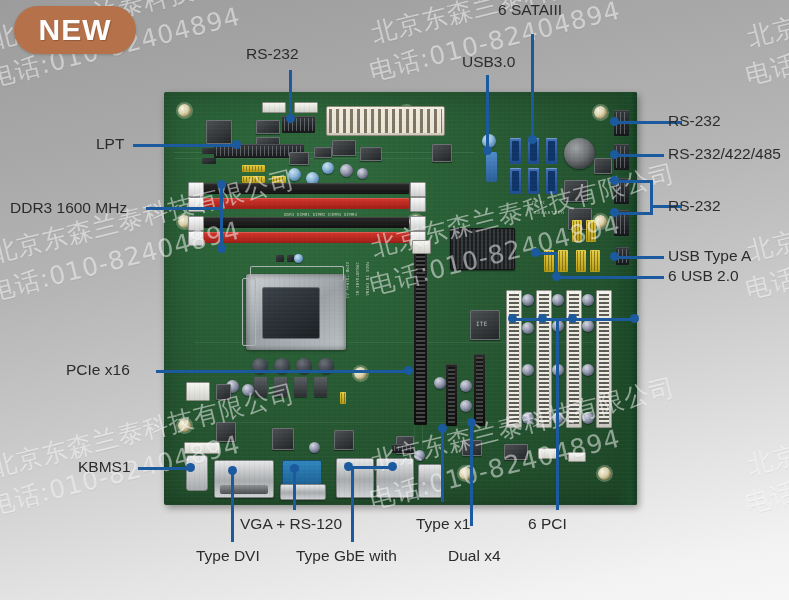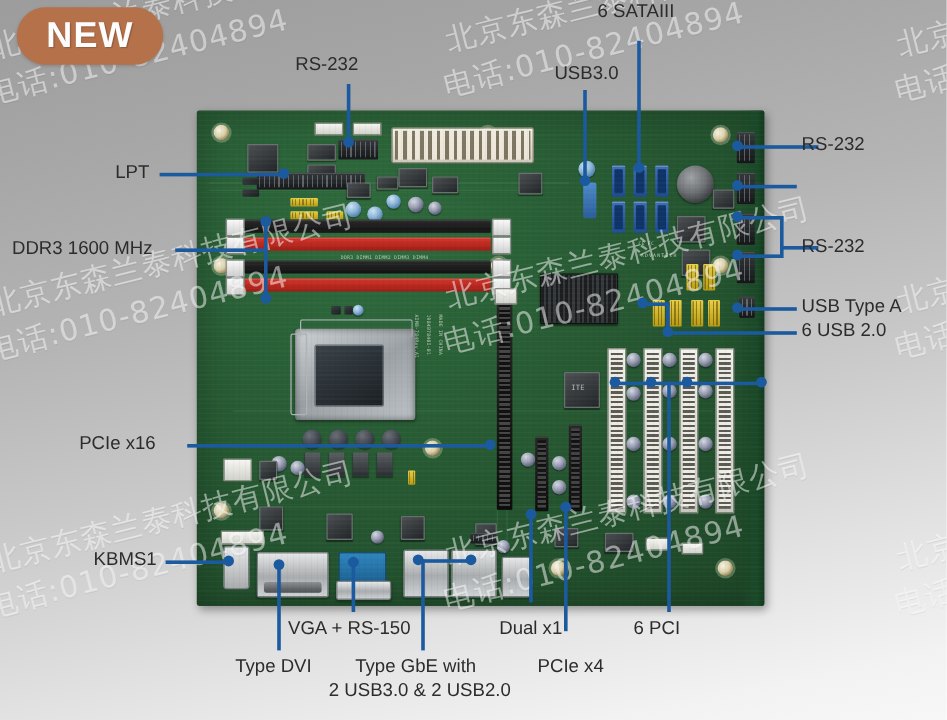--- a/index.html
+++ b/index.html
@@ -392,20 +392,21 @@
   <div class="lead-v" style="left:531px;top:34px;height:106px;"></div>
   <div class="dot" style="left:528px;top:135px;"></div>
   <div class="lbl" style="left:498px;top:0;text-align:right;">6 SATAIII</div>
 
   <div class="lead-h" style="left:614px;top:121px;width:68px;"></div>
   <div class="dot" style="left:610px;top:117px;"></div>
   <div class="lbl" style="left:668px;top:111px;">RS-232</div>
 
   <div class="lead-h" style="left:614px;top:154px;width:50px;"></div>
   <div class="dot" style="left:610px;top:150px;"></div>
+  <div class="lbl" style="left:668px;top:144px;">RS-232/422/485</div>
 
   <div class="lead-h" style="left:614px;top:180px;width:38px;"></div>
   <div class="lead-h" style="left:614px;top:212px;width:38px;"></div>
   <div class="lead-v" style="left:650px;top:180px;height:35px;"></div>
   <div class="lead-h" style="left:650px;top:205px;width:32px;"></div>
   <div class="dot" style="left:610px;top:176px;"></div>
   <div class="dot" style="left:610px;top:208px;"></div>
   <div class="lbl" style="left:668px;top:196px;">RS-232</div>
 
   <div class="lead-h" style="left:614px;top:256px;width:50px;"></div>
@@ -418,36 +419,35 @@
   <div class="dot" style="left:531px;top:248px;"></div>
   <div class="dot" style="left:552px;top:272px;"></div>
   <div class="lbl" style="left:668px;top:266px;">6 USB 2.0</div>
 
   <div class="lead-v" style="left:231px;top:470px;height:72px;"></div>
   <div class="dot" style="left:228px;top:466px;"></div>
   <div class="lbl" style="left:196px;top:546px;">Type DVI</div>
 
   <div class="lead-v" style="left:293px;top:468px;height:42px;"></div>
   <div class="dot" style="left:290px;top:464px;"></div>
-  <div class="lbl" style="left:240px;top:514px;">VGA + RS-150</div>
+  <div class="lbl" style="left:240px;top:514px;">VGA + RS-120</div>
 
   <div class="lead-h" style="left:348px;top:466px;width:44px;"></div>
   <div class="lead-v" style="left:351px;top:466px;height:76px;"></div>
   <div class="dot" style="left:344px;top:462px;"></div>
   <div class="dot" style="left:388px;top:462px;"></div>
   <div class="lbl" style="left:296px;top:546px;">Type GbE with</div>
-  <div class="lbl" style="left:274px;top:566px;">2 USB3.0 &amp; 2 USB2.0</div>
 
   <div class="lead-v" style="left:441px;top:428px;height:74px;"></div>
   <div class="dot" style="left:438px;top:424px;"></div>
-  <div class="lbl" style="left:416px;top:514px;">Dual x1</div>
+  <div class="lbl" style="left:416px;top:514px;">Type x1</div>
 
   <div class="lead-v" style="left:470px;top:422px;height:104px;"></div>
   <div class="dot" style="left:467px;top:418px;"></div>
-  <div class="lbl" style="left:448px;top:546px;">PCIe x4</div>
+  <div class="lbl" style="left:448px;top:546px;">Dual x4</div>
 
   <div class="lead-h" style="left:511px;top:318px;width:124px;"></div>
   <div class="lead-v" style="left:556px;top:318px;height:192px;"></div>
   <div class="dot" style="left:508px;top:314px;"></div>
   <div class="dot" style="left:538px;top:314px;"></div>
   <div class="dot" style="left:568px;top:314px;"></div>
   <div class="dot" style="left:630px;top:314px;"></div>
   <div class="lbl" style="left:528px;top:514px;">6 PCI</div>
 
 </div>

